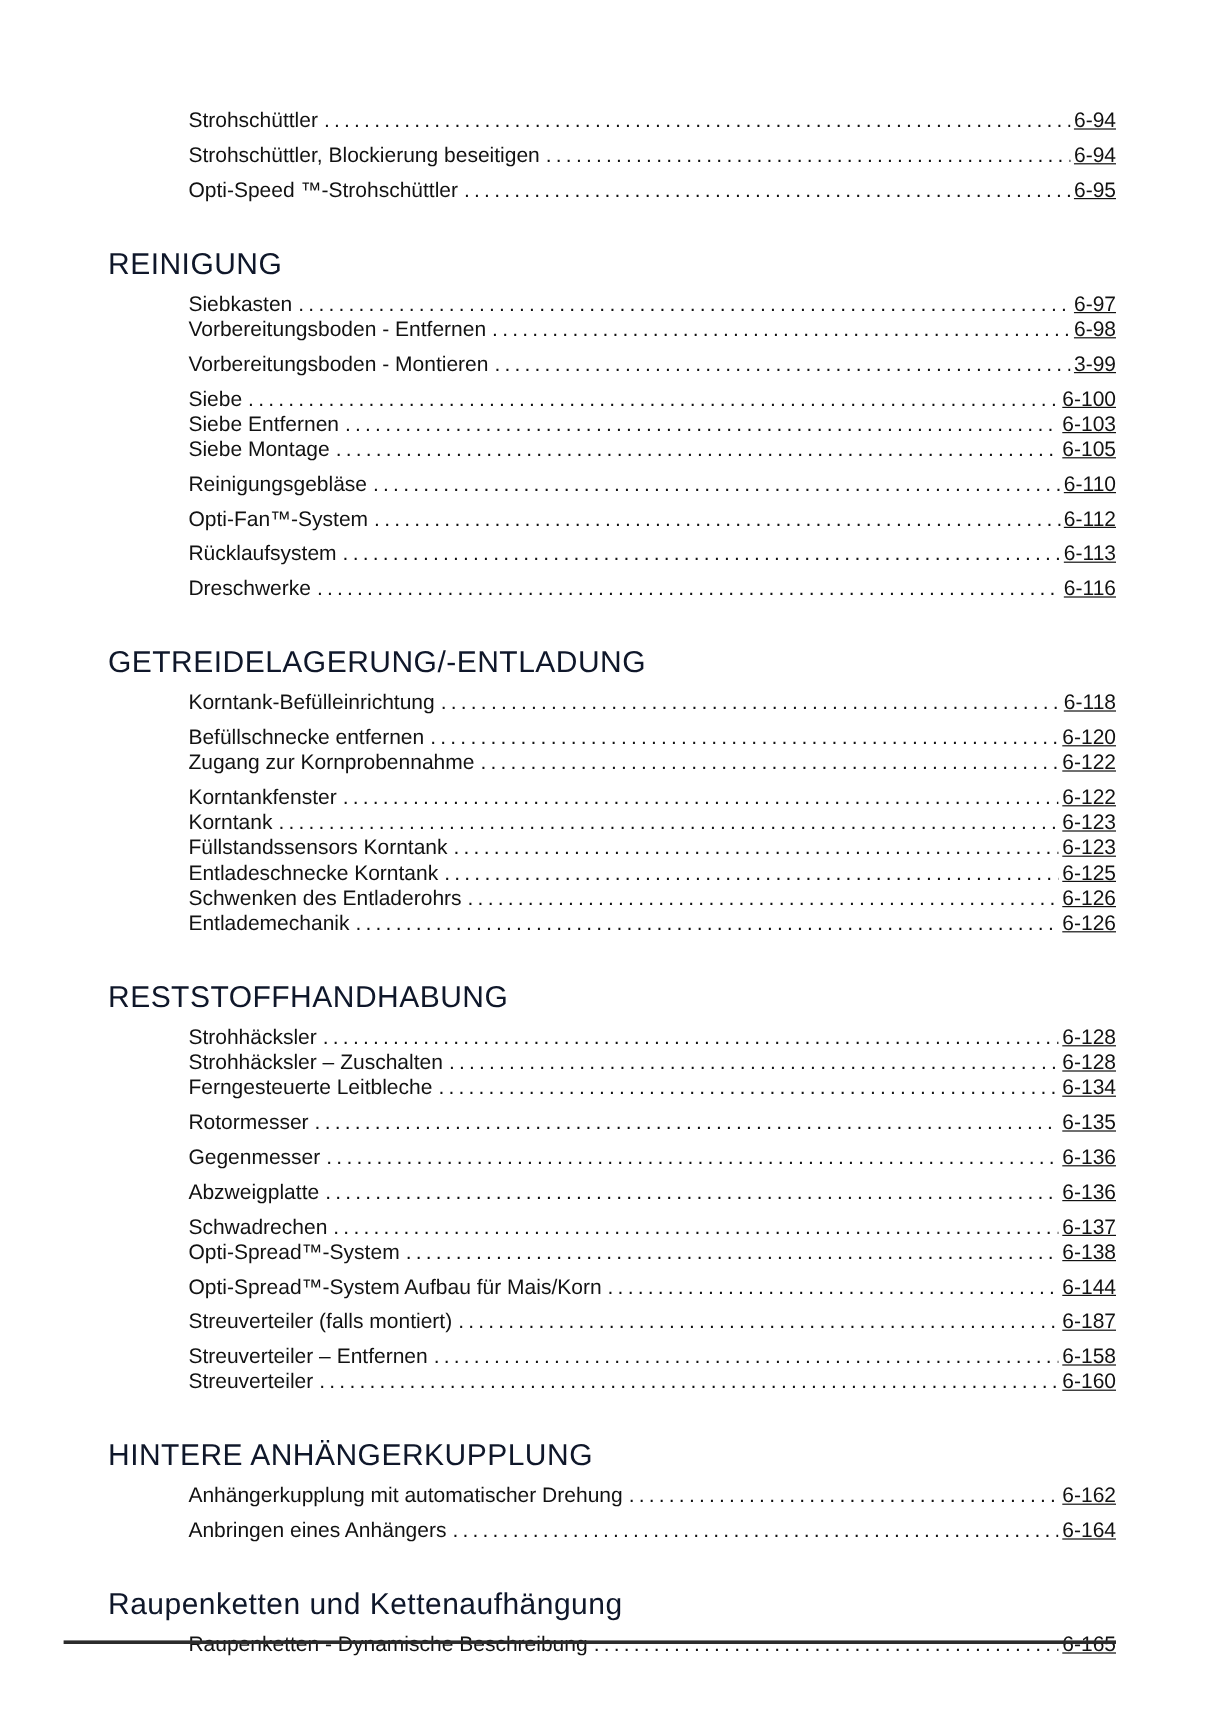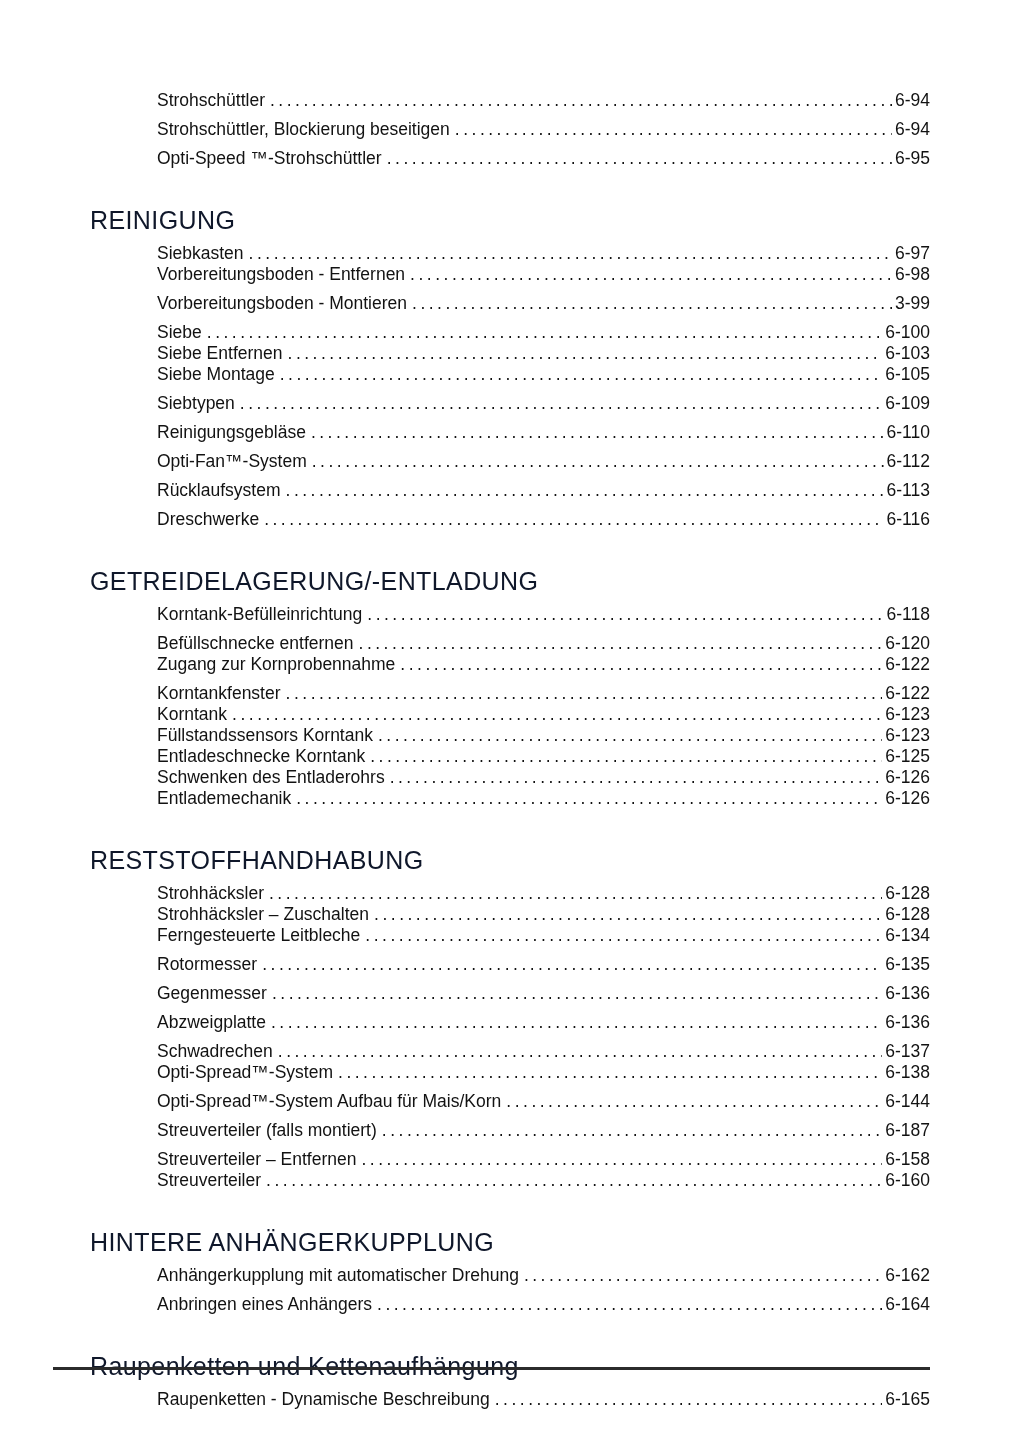--- a/index.html
+++ b/index.html
@@ -55,20 +55,21 @@
     min-width: 12px;
   }
   .dots::after {
     content: "......................................................................................................................................................";
     letter-spacing: 3.5px;
   }
   .pagenum {
     flex: 0 0 auto;
     white-space: nowrap;
     text-align: right;
+    text-decoration: underline;
   }
   .bottom-rule {
     position: absolute;
     left: 53px;
     width: 877px;
     top: 1367px;
     height: 3px;
     background: #2b2b2b;
   }
 </style>
@@ -123,25 +124,20 @@
             <span class="title">Siebe Entfernen</span>
             <span class="dots"></span>
             <span class="pagenum">6-103</span>
           </div>
           <div class="row">
             <span class="title">Siebe Montage</span>
             <span class="dots"></span>
             <span class="pagenum">6-105</span>
           </div>
           <div class="row loose">
-            <span class="title">Siebtypen</span>
-            <span class="dots"></span>
-            <span class="pagenum">6-109</span>
-          </div>
-          <div class="row loose">
             <span class="title">Reinigungsgebläse</span>
             <span class="dots"></span>
             <span class="pagenum">6-110</span>
           </div>
           <div class="row loose">
             <span class="title">Opti-Fan™-System</span>
             <span class="dots"></span>
             <span class="pagenum">6-112</span>
           </div>
           <div class="row loose">

